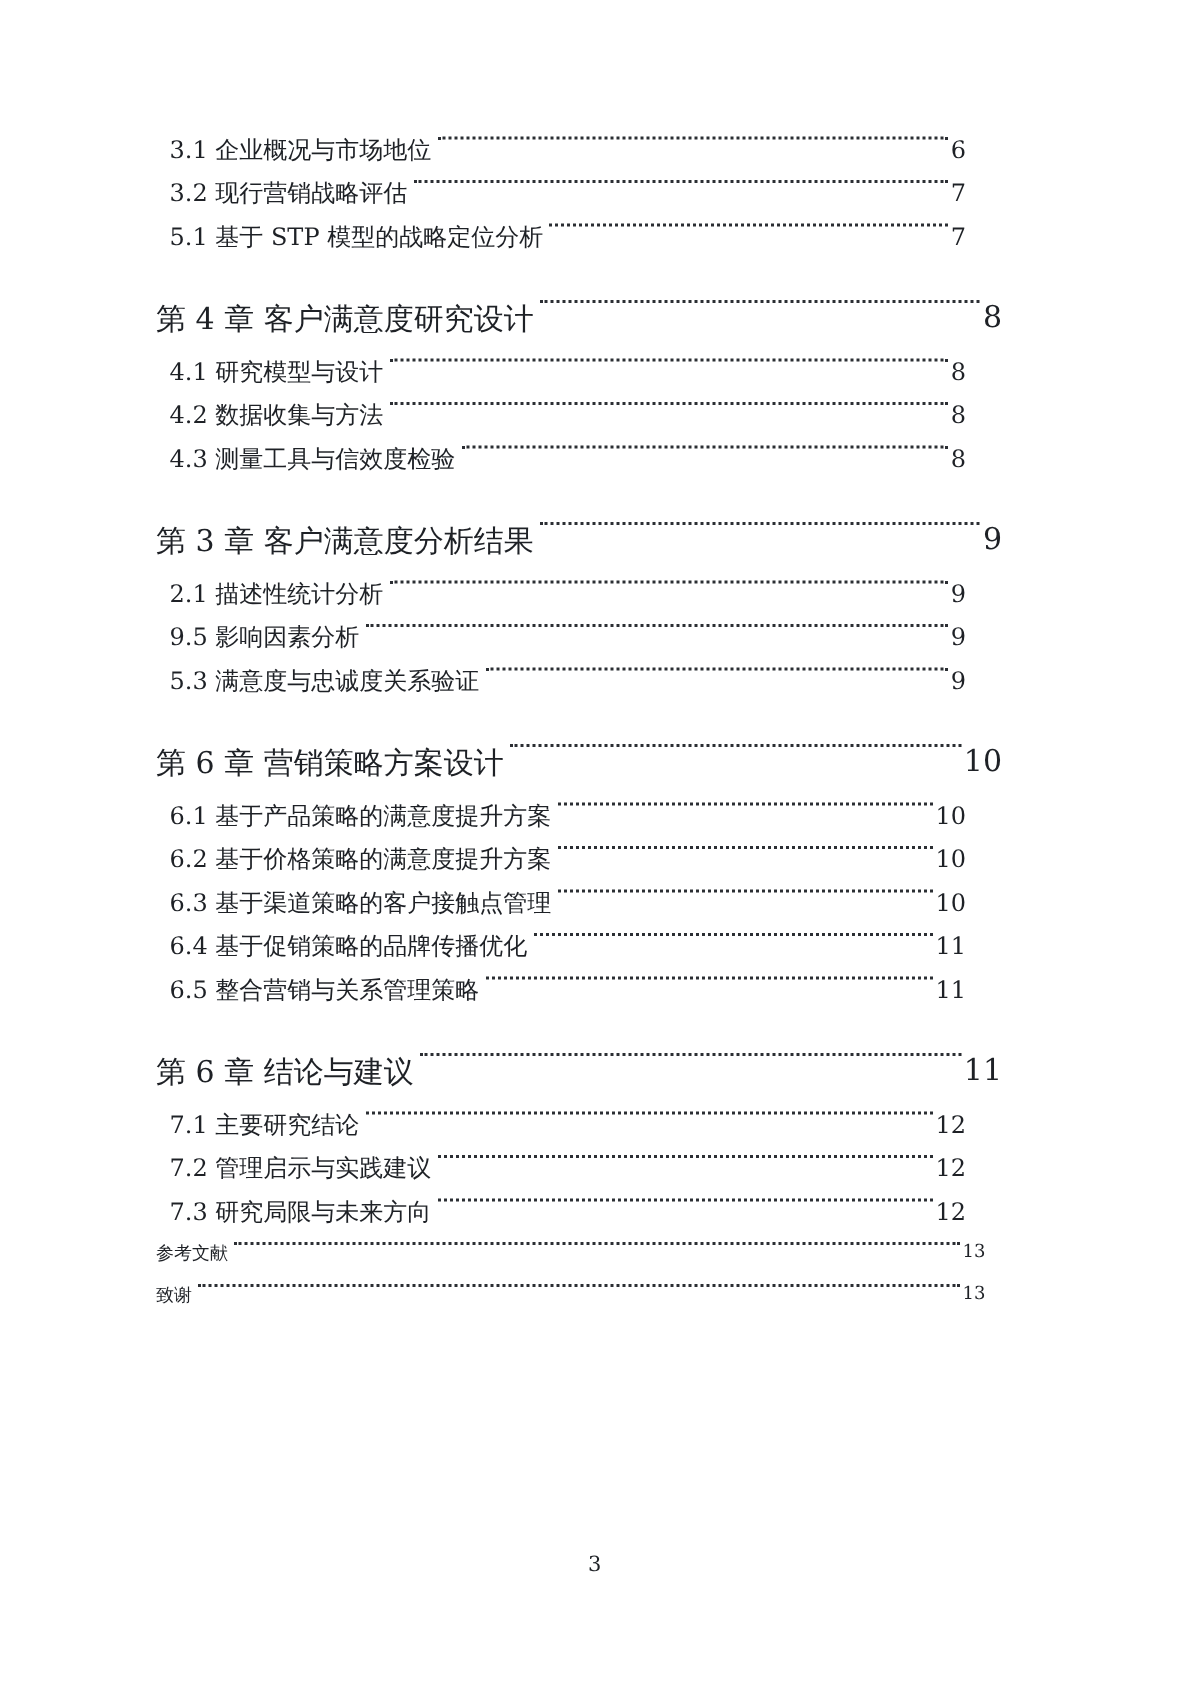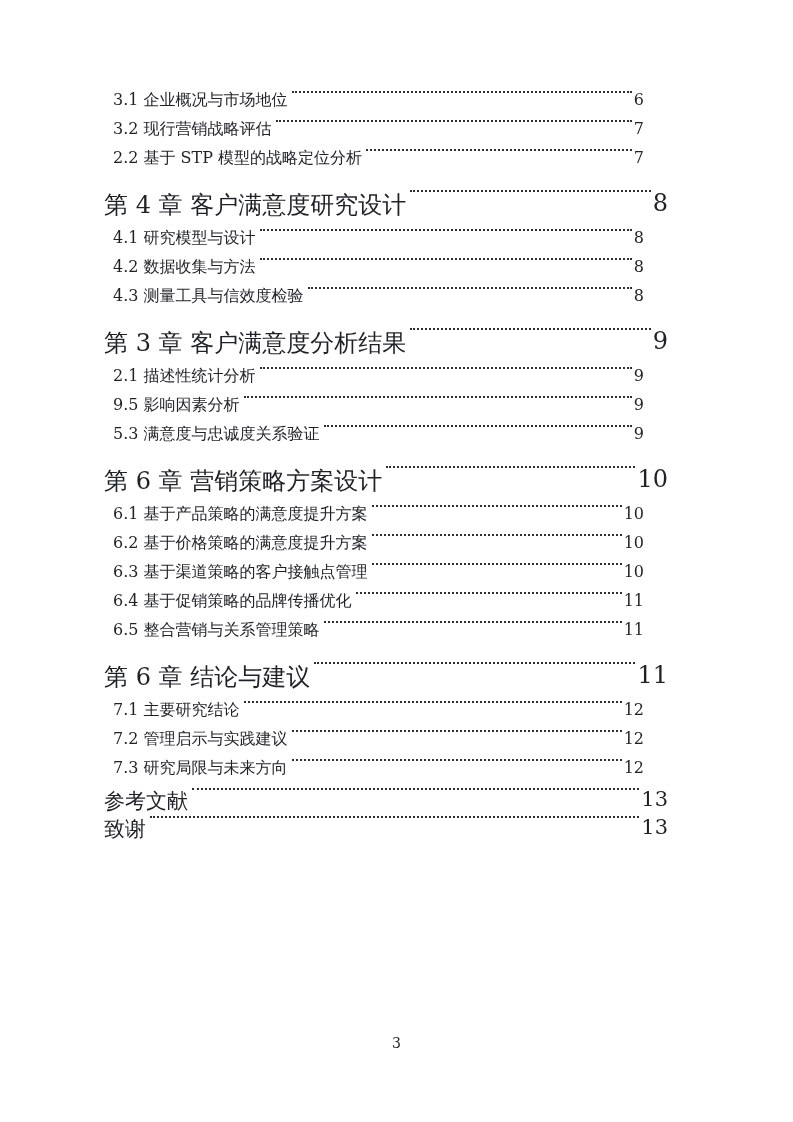--- a/index.html
+++ b/index.html
@@ -37,27 +37,28 @@
   }
   .row .pagenum { flex: none; }
   .row.sub {
     height: 29px;
     font-size: 16px;
     padding-left: 9px;
     margin-right: 24px;
   }
   .row.chapter {
     height: 33px;
-    font-size: 24px;
-    margin-top: 12px;
+    font-size: 20px;
+    margin-top: 22px;
     margin-bottom: 6px;
   }
   .row.back {
     height: 28px;
-    font-size: 21px;
+    font-size: 12px;
+    margin-right: 11px;
   }
   .footer {
     position: absolute;
     top: 1032px;
     left: 0;
     width: 100%;
     text-align: center;
     font-size: 14px;
     line-height: 22px;
   }
@@ -73,21 +74,21 @@
         <span class="label">3.1 企业概况与市场地位</span>
         <span class="leader"></span>
         <span class="pagenum">6</span>
       </div>
       <div class="row sub">
         <span class="label">3.2 现行营销战略评估</span>
         <span class="leader"></span>
         <span class="pagenum">7</span>
       </div>
       <div class="row sub">
-        <span class="label">2.2 基于 STP 模型的战略定位分析</span>
+        <span class="label">5.1 基于 STP 模型的战略定位分析</span>
         <span class="leader"></span>
         <span class="pagenum">7</span>
       </div>
       <div class="row chapter">
         <span class="label">第 4 章 客户满意度研究设计</span>
         <span class="leader"></span>
         <span class="pagenum">8</span>
       </div>
       <div class="row sub">
         <span class="label">4.1 研究模型与设计</span>

